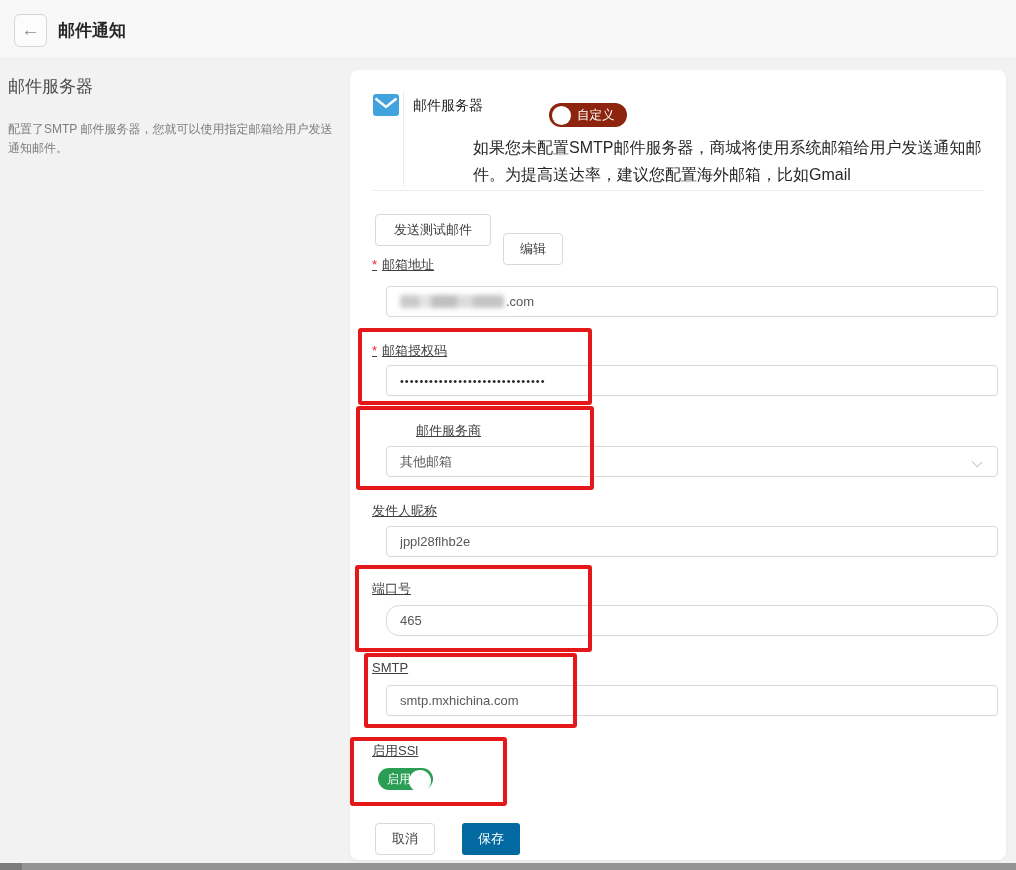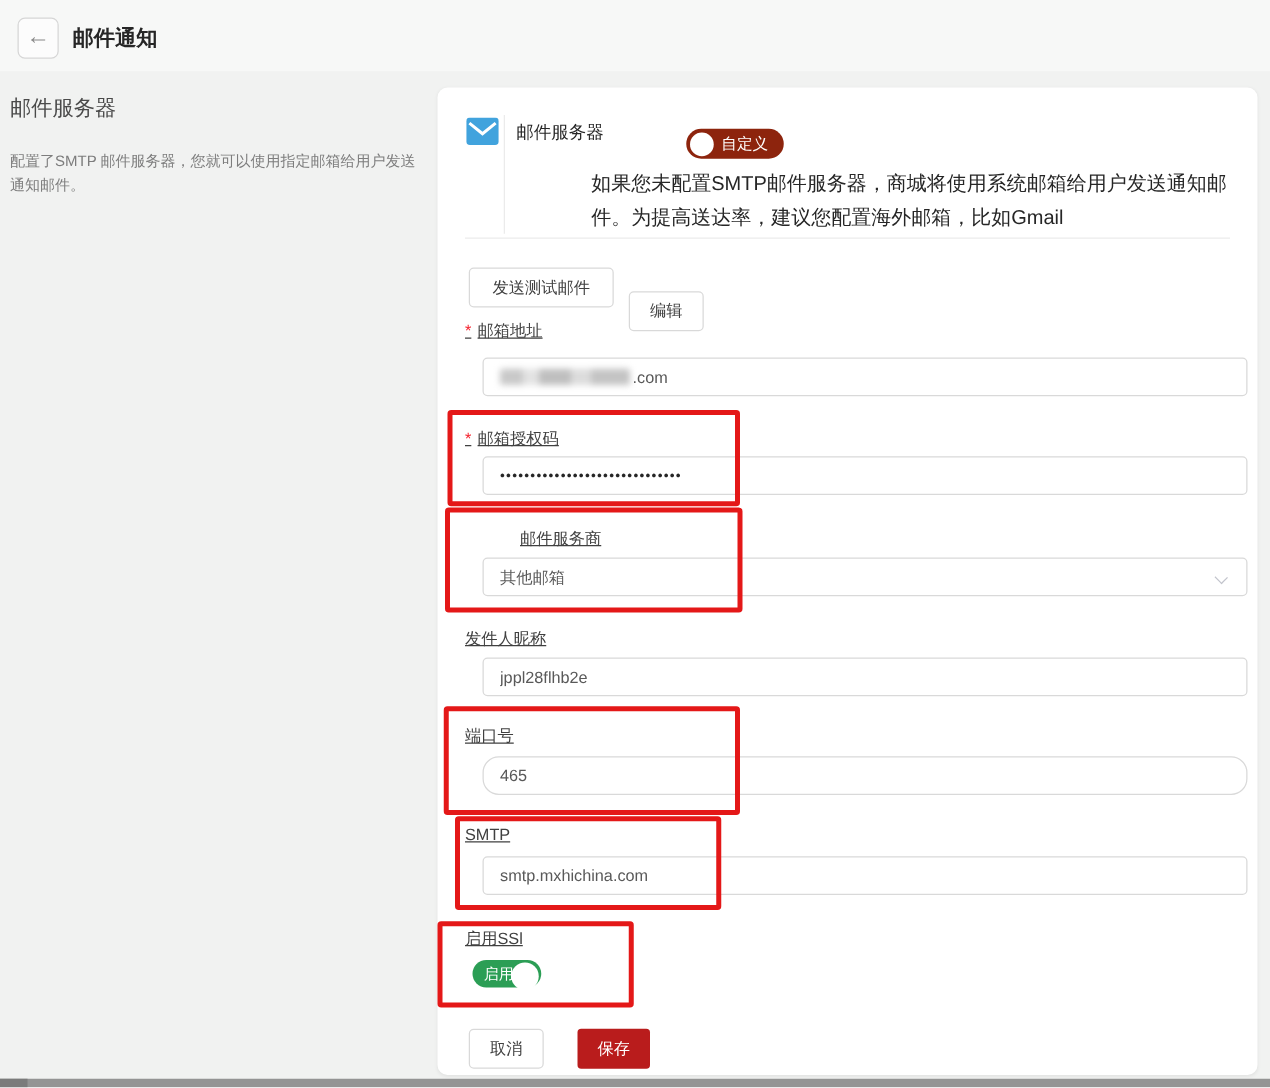--- a/index.html
+++ b/index.html
@@ -73,21 +73,21 @@
     position:absolute; left:28px; top:698px; width:55px; height:22px;
     background:#2b9e55; border-radius:13px; cursor:pointer;
     display:flex; align-items:center;
   }
   .toggle .t-label { color:#fff; font-size:12px; margin-left:9px; }
   .toggle .t-knob { position:absolute; right:2px; top:2px; width:22px; height:22px; background:#fff; border-radius:50%; }
 
   .btn-cancel { left:25px; top:753px; width:60px; }
   .btn-save {
     position:absolute; left:112px; top:753px; width:58px; height:32px;
-    background:#b91c1c; color:#ffffff; border:none; border-radius:3px;
+    background:#0369a1; color:#ffffff; border:none; border-radius:3px;
     font-size:13px; cursor:pointer; font-family:inherit;
   }
 
   
   .anno { position:absolute; border:4px solid #e41818; border-radius:3px; pointer-events:none; }
   .anno1 { left:358px; top:328px; width:234px; height:77px; }
   .anno2 { left:356px; top:406px; width:238px; height:84px; }
   .anno3 { left:355px; top:565px; width:237px; height:87px; }
   .anno4 { left:364px; top:653px; width:213px; height:75px; }
   .anno5 { left:350px; top:737px; width:157px; height:69px; }

